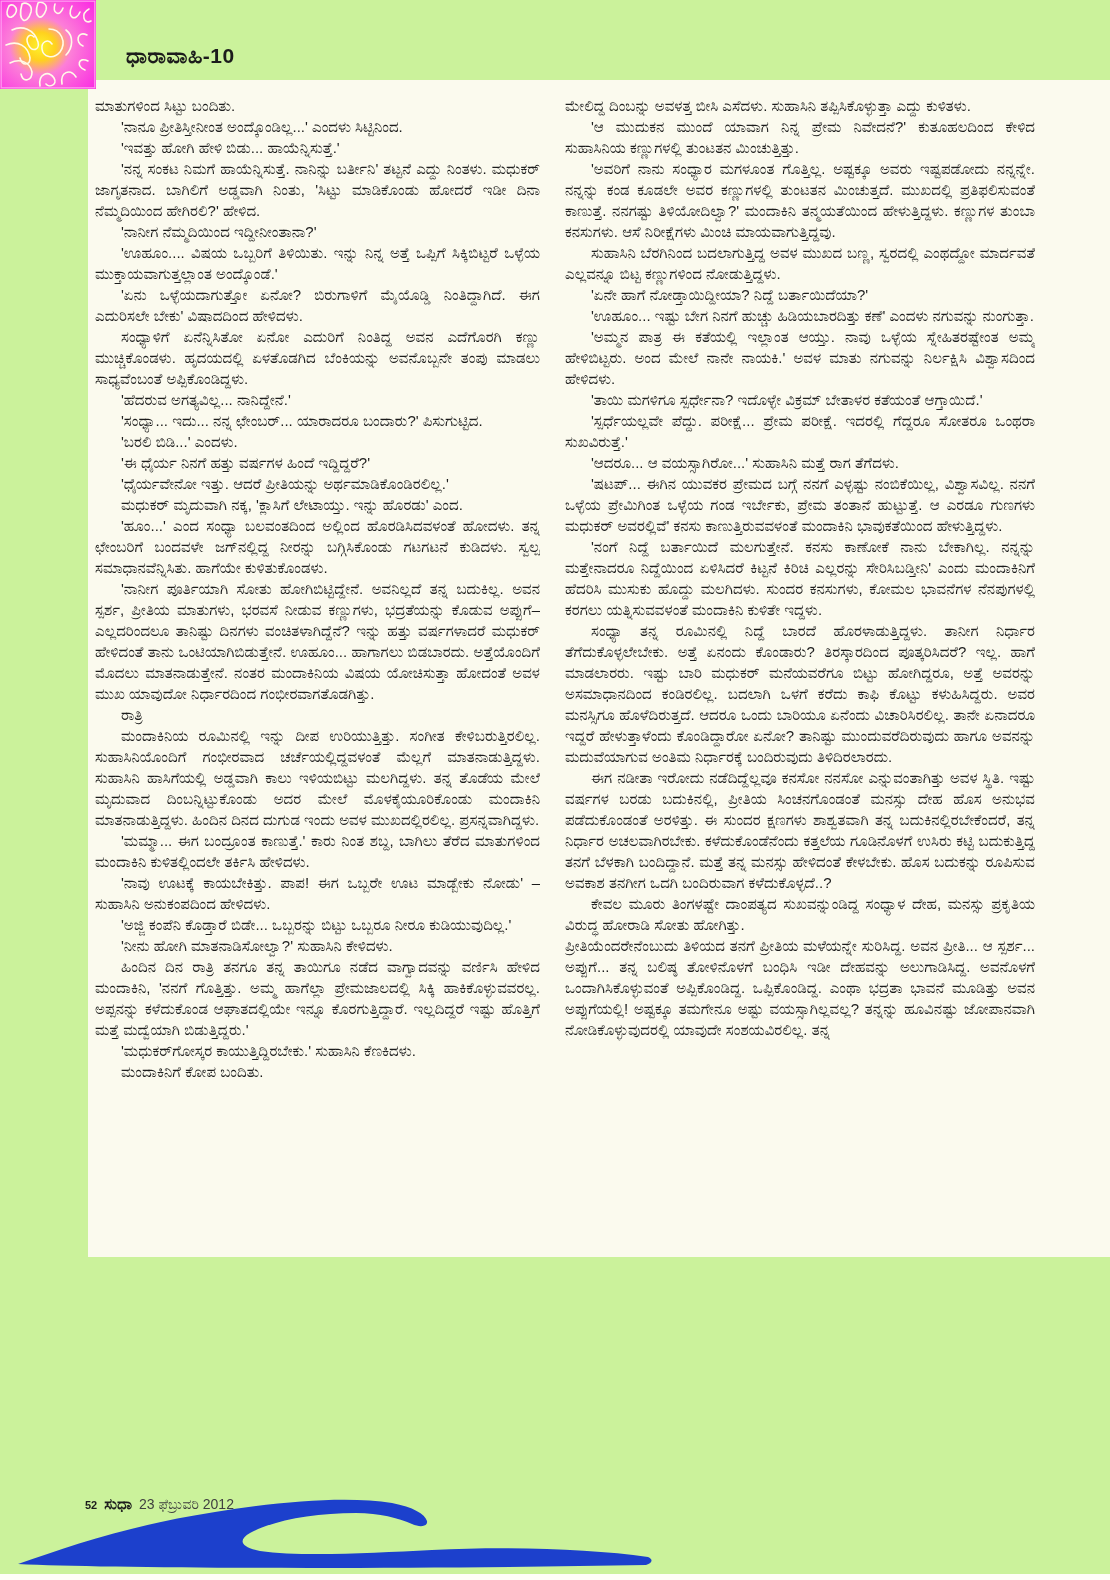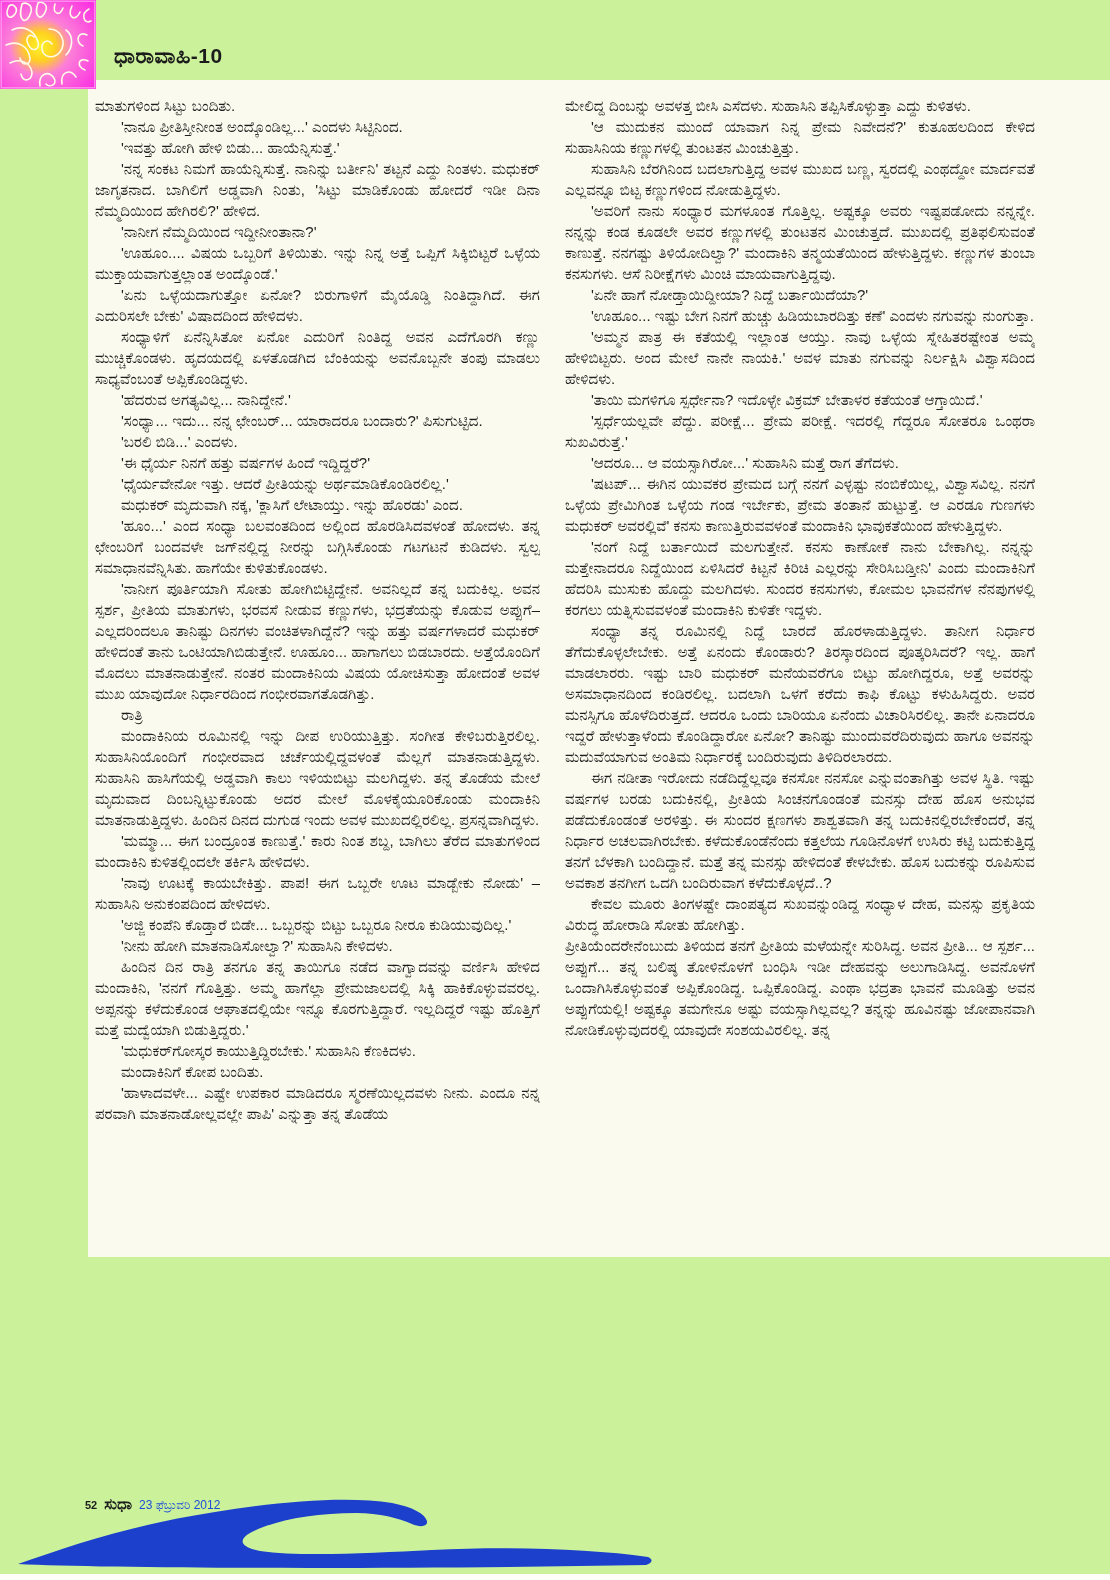--- a/index.html
+++ b/index.html
@@ -2,33 +2,33 @@
 <html style="--band-green: #cbf29b; --paper: #fbfaee; --text: #1c1c1c; --wave-blue: #1c40cc; --logo-magenta: #fb2fe2; --logo-yellow: #fdf32b;"><head>
 <meta charset="utf-8">
 <style>
   html,body{margin:0;padding:0;}
   body{font-family:"Liberation Sans","DejaVu Sans",sans-serif;}
   .page{position:relative;width:1110px;height:1580px;background:var(--band-green,#cbf29b);overflow:hidden;}
   
   .paper{position:absolute;left:88px;top:80px;width:1022px;height:1177px;background:var(--paper,#fbfaee);}
   
   .logo{position:absolute;left:0;top:0;width:96px;height:89px;display:block;}
-  .serial-title{position:absolute;left:114px;top:44px;font-size:21px;font-weight:bold;color:var(--text,#1c1c1c);letter-spacing:.5px;}
+  .serial-title{position:absolute;left:126px;top:44px;font-size:21px;font-weight:bold;color:var(--text,#1c1c1c);letter-spacing:.5px;}
   
   .columns{position:absolute;left:7px;top:15px;display:flex;gap:25px;}
   .col{overflow:hidden;height:1364px;color:var(--text,#1c1c1c);font-size:15px;line-height:21px;text-align:justify;}
   .col-left{width:445px;}
   .col-right{width:470px;}
   .para{margin:0;}
   .para.ind{text-indent:26px;}
   
   .footer{position:absolute;left:85px;top:1467px;display:flex;align-items:baseline;gap:7px;color:var(--text,#1c1c1c);}
   .footer .pgnum{font-size:11px;font-weight:bold;}
   .footer .mag{font-size:15px;font-weight:bold;margin-top:28px;}
-  .footer .date{font-size:12px;color:#1d4ed8;}
+  .footer .date{font-size:14px;color:#404040;}
   
   .wave{position:absolute;left:0;top:1494px;width:1110px;height:80px;display:block;}
   .wave path{fill:var(--wave-blue,#1c40cc);}
   .bottom-white{position:absolute;left:0;bottom:0;width:1110px;height:6px;background:#fffef8;}
 </style>
 </head>
 <body>
 
 <div class="page">
 
@@ -53,27 +53,26 @@
           <p class="para ind">'ನಾನೀಗ ಪೂರ್ತಿಯಾಗಿ ಸೋತು ಹೋಗಿಬಿಟ್ಟಿದ್ದೇನೆ. ಅವನಿಲ್ಲದೆ ತನ್ನ ಬದುಕಿಲ್ಲ. ಅವನ ಸ್ಪರ್ಶ, ಪ್ರೀತಿಯ ಮಾತುಗಳು, ಭರವಸೆ ನೀಡುವ ಕಣ್ಣುಗಳು, ಭದ್ರತೆಯನ್ನು ಕೊಡುವ ಅಪ್ಪುಗೆ– ಎಲ್ಲದರಿಂದಲೂ ತಾನಿಷ್ಟು ದಿನಗಳು ವಂಚಿತಳಾಗಿದ್ದೆನೆ? ಇನ್ನು ಹತ್ತು ವರ್ಷಗಳಾದರೆ ಮಧುಕರ್ ಹೇಳಿದಂತೆ ತಾನು ಒಂಟಿಯಾಗಿಬಿಡುತ್ತೇನೆ. ಊಹೂಂ... ಹಾಗಾಗಲು ಬಿಡಬಾರದು. ಅತ್ತೆಯೊಂದಿಗೆ ಮೊದಲು ಮಾತನಾಡುತ್ತೇನೆ. ನಂತರ ಮಂದಾಕಿನಿಯ ವಿಷಯ ಯೋಚಿಸುತ್ತಾ ಹೋದಂತೆ ಅವಳ ಮುಖ ಯಾವುದೋ ನಿರ್ಧಾರದಿಂದ ಗಂಭೀರವಾಗತೊಡಗಿತ್ತು.</p>
           <p class="para ind">ರಾತ್ರಿ</p>
           <p class="para ind">ಮಂದಾಕಿನಿಯ ರೂಮಿನಲ್ಲಿ ಇನ್ನು ದೀಪ ಉರಿಯುತ್ತಿತ್ತು. ಸಂಗೀತ ಕೇಳಿಬರುತ್ತಿರಲಿಲ್ಲ. ಸುಹಾಸಿನಿಯೊಂದಿಗೆ ಗಂಭೀರವಾದ ಚರ್ಚೆಯಲ್ಲಿದ್ದವಳಂತೆ ಮೆಲ್ಲಗೆ ಮಾತನಾಡುತ್ತಿದ್ದಳು. ಸುಹಾಸಿನಿ ಹಾಸಿಗೆಯಲ್ಲಿ ಅಡ್ಡವಾಗಿ ಕಾಲು ಇಳಿಯಬಿಟ್ಟು ಮಲಗಿದ್ದಳು. ತನ್ನ ತೊಡೆಯ ಮೇಲೆ ಮೃದುವಾದ ದಿಂಬನ್ನಿಟ್ಟುಕೊಂಡು ಅದರ ಮೇಲೆ ಮೊಳಕೈಯೂರಿಕೊಂಡು ಮಂದಾಕಿನಿ ಮಾತನಾಡುತ್ತಿದ್ದಳು. ಹಿಂದಿನ ದಿನದ ದುಗುಡ ಇಂದು ಅವಳ ಮುಖದಲ್ಲಿರಲಿಲ್ಲ. ಪ್ರಸನ್ನವಾಗಿದ್ದಳು.</p>
           <p class="para ind">'ಮಮ್ಮಾ... ಈಗ ಬಂದ್ರೂಂತ ಕಾಣುತ್ತೆ.' ಕಾರು ನಿಂತ ಶಬ್ದ, ಬಾಗಿಲು ತೆರೆದ ಮಾತುಗಳಿಂದ ಮಂದಾಕಿನಿ ಕುಳಿತಲ್ಲಿಂದಲೇ ತರ್ಕಿಸಿ ಹೇಳಿದಳು.</p>
           <p class="para ind">'ನಾವು ಊಟಕ್ಕೆ ಕಾಯಬೇಕಿತ್ತು. ಪಾಪ! ಈಗ ಒಬ್ಬರೇ ಊಟ ಮಾಡ್ಬೇಕು ನೋಡು' –ಸುಹಾಸಿನಿ ಅನುಕಂಪದಿಂದ ಹೇಳಿದಳು.</p>
           <p class="para ind">'ಅಜ್ಜಿ ಕಂಪೆನಿ ಕೊಡ್ತಾರೆ ಬಿಡೇ... ಒಬ್ಬರನ್ನು ಬಿಟ್ಟು ಒಬ್ಬರೂ ನೀರೂ ಕುಡಿಯುವುದಿಲ್ಲ.'</p>
           <p class="para ind">'ನೀನು ಹೋಗಿ ಮಾತನಾಡಿಸೋಲ್ವಾ?' ಸುಹಾಸಿನಿ ಕೇಳಿದಳು.</p>
           <p class="para ind">ಹಿಂದಿನ ದಿನ ರಾತ್ರಿ ತನಗೂ ತನ್ನ ತಾಯಿಗೂ ನಡೆದ ವಾಗ್ವಾದವನ್ನು ವರ್ಣಿಸಿ ಹೇಳಿದ ಮಂದಾಕಿನಿ, 'ನನಗೆ ಗೊತ್ತಿತ್ತು. ಅಮ್ಮ ಹಾಗೆಲ್ಲಾ ಪ್ರೇಮಜಾಲದಲ್ಲಿ ಸಿಕ್ಕಿ ಹಾಕಿಕೊಳ್ಳುವವರಲ್ಲ. ಅಪ್ಪನನ್ನು ಕಳೆದುಕೊಂಡ ಆಘಾತದಲ್ಲಿಯೇ ಇನ್ನೂ ಕೊರಗುತ್ತಿದ್ದಾರೆ. ಇಲ್ಲದಿದ್ದರೆ ಇಷ್ಟು ಹೊತ್ತಿಗೆ ಮತ್ತೆ ಮದ್ವೆಯಾಗಿ ಬಿಡುತ್ತಿದ್ದರು.'</p>
           <p class="para ind">'ಮಧುಕರ್‌ಗೋಸ್ಕರ ಕಾಯುತ್ತಿದ್ದಿರಬೇಕು.' ಸುಹಾಸಿನಿ ಕೆಣಕಿದಳು.</p>
           <p class="para ind">ಮಂದಾಕಿನಿಗೆ ಕೋಪ ಬಂದಿತು.</p>
-          <p class="para ind">'ಹಾಳಾದವಳೇ... ಎಷ್ಟೇ ಉಪಕಾರ ಮಾಡಿದರೂ ಸ್ಮರಣೆಯಿಲ್ಲದವಳು ನೀನು. ಎಂದೂ ನನ್ನ ಪರವಾಗಿ ಮಾತನಾಡೋಲ್ಲವಲ್ಲೇ ಪಾಪಿ' ಎನ್ನುತ್ತಾ ತನ್ನ ತೊಡೆಯ</p>
         </div>
       <div class="col col-right">
           <p class="para">ಮೇಲಿದ್ದ ದಿಂಬನ್ನು ಅವಳತ್ತ ಬೀಸಿ ಎಸೆದಳು. ಸುಹಾಸಿನಿ ತಪ್ಪಿಸಿಕೊಳ್ಳುತ್ತಾ ಎದ್ದು ಕುಳಿತಳು.</p>
           <p class="para ind">'ಆ ಮುದುಕನ ಮುಂದೆ ಯಾವಾಗ ನಿನ್ನ ಪ್ರೇಮ ನಿವೇದನೆ?' ಕುತೂಹಲದಿಂದ ಕೇಳಿದ ಸುಹಾಸಿನಿಯ ಕಣ್ಣುಗಳಲ್ಲಿ ತುಂಟತನ ಮಿಂಚುತ್ತಿತ್ತು.</p>
+          <p class="para ind">'ಅವರಿಗೆ ನಾನು ಸಂಧ್ಯಾರ ಮಗಳೂಂತ ಗೊತ್ತಿಲ್ಲ. ಅಷ್ಟಕ್ಕೂ ಅವರು ಇಷ್ಟಪಡೋದು ನನ್ನನ್ನೇ. ನನ್ನನ್ನು ಕಂಡ ಕೂಡಲೇ ಅವರ ಕಣ್ಣುಗಳಲ್ಲಿ ತುಂಟತನ ಮಿಂಚುತ್ತದೆ. ಮುಖದಲ್ಲಿ ಪ್ರತಿಫಲಿಸುವಂತೆ ಕಾಣುತ್ತೆ. ನನಗಷ್ಟು ತಿಳಿಯೋದಿಲ್ವಾ?' ಮಂದಾಕಿನಿ ತನ್ಮಯತೆಯಿಂದ ಹೇಳುತ್ತಿದ್ದಳು. ಕಣ್ಣುಗಳ ತುಂಬಾ ಕನಸುಗಳು. ಆಸೆ ನಿರೀಕ್ಷೆಗಳು ಮಿಂಚಿ ಮಾಯವಾಗುತ್ತಿದ್ದವು.</p>
           <p class="para ind">ಸುಹಾಸಿನಿ ಬೆರಗಿನಿಂದ ಬದಲಾಗುತ್ತಿದ್ದ ಅವಳ ಮುಖದ ಬಣ್ಣ, ಸ್ವರದಲ್ಲಿ ಎಂಥದ್ದೋ ಮಾರ್ದವತೆ ಎಲ್ಲವನ್ನೂ ಬಿಟ್ಟ ಕಣ್ಣುಗಳಿಂದ ನೋಡುತ್ತಿದ್ದಳು.</p>
-          <p class="para ind">'ಅವರಿಗೆ ನಾನು ಸಂಧ್ಯಾರ ಮಗಳೂಂತ ಗೊತ್ತಿಲ್ಲ. ಅಷ್ಟಕ್ಕೂ ಅವರು ಇಷ್ಟಪಡೋದು ನನ್ನನ್ನೇ. ನನ್ನನ್ನು ಕಂಡ ಕೂಡಲೇ ಅವರ ಕಣ್ಣುಗಳಲ್ಲಿ ತುಂಟತನ ಮಿಂಚುತ್ತದೆ. ಮುಖದಲ್ಲಿ ಪ್ರತಿಫಲಿಸುವಂತೆ ಕಾಣುತ್ತೆ. ನನಗಷ್ಟು ತಿಳಿಯೋದಿಲ್ವಾ?' ಮಂದಾಕಿನಿ ತನ್ಮಯತೆಯಿಂದ ಹೇಳುತ್ತಿದ್ದಳು. ಕಣ್ಣುಗಳ ತುಂಬಾ ಕನಸುಗಳು. ಆಸೆ ನಿರೀಕ್ಷೆಗಳು ಮಿಂಚಿ ಮಾಯವಾಗುತ್ತಿದ್ದವು.</p>
           <p class="para ind">'ಏನೇ ಹಾಗೆ ನೋಡ್ತಾಯಿದ್ದೀಯಾ? ನಿದ್ದೆ ಬರ್ತಾಯಿದೆಯಾ?'</p>
           <p class="para ind">'ಊಹೂಂ... ಇಷ್ಟು ಬೇಗ ನಿನಗೆ ಹುಚ್ಚು ಹಿಡಿಯಬಾರದಿತ್ತು ಕಣೆ' ಎಂದಳು ನಗುವನ್ನು ನುಂಗುತ್ತಾ.</p>
           <p class="para ind">'ಅಮ್ಮನ ಪಾತ್ರ ಈ ಕತೆಯಲ್ಲಿ ಇಲ್ಲಾಂತ ಆಯ್ತು. ನಾವು ಒಳ್ಳೆಯ ಸ್ನೇಹಿತರಷ್ಟೇಂತ ಅಮ್ಮ ಹೇಳಿಬಿಟ್ಟರು. ಅಂದ ಮೇಲೆ ನಾನೇ ನಾಯಕಿ.' ಅವಳ ಮಾತು ನಗುವನ್ನು ನಿರ್ಲಕ್ಷಿಸಿ ವಿಶ್ವಾಸದಿಂದ ಹೇಳಿದಳು.</p>
           <p class="para ind">'ತಾಯಿ ಮಗಳಿಗೂ ಸ್ಪರ್ಧೇನಾ? ಇದೊಳ್ಳೇ ವಿಕ್ರಮ್ ಬೇತಾಳರ ಕತೆಯಂತೆ ಆಗ್ತಾಯಿದೆ.'</p>
           <p class="para ind">'ಸ್ಪರ್ಧೆಯಲ್ಲವೇ ಪೆದ್ದು. ಪರೀಕ್ಷೆ... ಪ್ರೇಮ ಪರೀಕ್ಷೆ. ಇದರಲ್ಲಿ ಗೆದ್ದರೂ ಸೋತರೂ ಒಂಥರಾ ಸುಖವಿರುತ್ತೆ.'</p>
           <p class="para ind">'ಆದರೂ... ಆ ವಯಸ್ಸಾಗಿರೋ...' ಸುಹಾಸಿನಿ ಮತ್ತೆ ರಾಗ ತೆಗೆದಳು.</p>
           <p class="para ind">'ಷಟಪ್... ಈಗಿನ ಯುವಕರ ಪ್ರೇಮದ ಬಗ್ಗೆ ನನಗೆ ಎಳ್ಳಷ್ಟು ನಂಬಿಕೆಯಿಲ್ಲ, ವಿಶ್ವಾಸವಿಲ್ಲ. ನನಗೆ ಒಳ್ಳೆಯ ಪ್ರೇಮಿಗಿಂತ ಒಳ್ಳೆಯ ಗಂಡ ಇರ್ಬೇಕು, ಪ್ರೇಮ ತಂತಾನೆ ಹುಟ್ಟುತ್ತೆ. ಆ ಎರಡೂ ಗುಣಗಳು ಮಧುಕರ್ ಅವರಲ್ಲಿವೆ' ಕನಸು ಕಾಣುತ್ತಿರುವವಳಂತೆ ಮಂದಾಕಿನಿ ಭಾವುಕತೆಯಿಂದ ಹೇಳುತ್ತಿದ್ದಳು.</p>
           <p class="para ind">'ನಂಗೆ ನಿದ್ದೆ ಬರ್ತಾಯಿದೆ ಮಲಗುತ್ತೇನೆ. ಕನಸು ಕಾಣೋಕೆ ನಾನು ಬೇಕಾಗಿಲ್ಲ. ನನ್ನನ್ನು ಮತ್ತೇನಾದರೂ ನಿದ್ದೆಯಿಂದ ಏಳಿಸಿದರೆ ಕಿಟ್ಟನೆ ಕಿರಿಚಿ ಎಲ್ಲರನ್ನು ಸೇರಿಸಿಬಡ್ತೀನಿ' ಎಂದು ಮಂದಾಕಿನಿಗೆ ಹೆದರಿಸಿ ಮುಸುಕು ಹೊದ್ದು ಮಲಗಿದಳು. ಸುಂದರ ಕನಸುಗಳು, ಕೋಮಲ ಭಾವನೆಗಳ ನೆನಪುಗಳಲ್ಲಿ ಕರಗಲು ಯತ್ನಿಸುವವಳಂತೆ ಮಂದಾಕಿನಿ ಕುಳಿತೇ ಇದ್ದಳು.</p>
           <p class="para ind">ಸಂಧ್ಯಾ ತನ್ನ ರೂಮಿನಲ್ಲಿ ನಿದ್ದೆ ಬಾರದೆ ಹೊರಳಾಡುತ್ತಿದ್ದಳು. ತಾನೀಗ ನಿರ್ಧಾರ ತೆಗೆದುಕೊಳ್ಳಲೇಬೇಕು. ಅತ್ತೆ ಏನಂದು ಕೊಂಡಾರು? ತಿರಸ್ಕಾರದಿಂದ ಪೂತ್ಕರಿಸಿದರೆ? ಇಲ್ಲ. ಹಾಗೆ ಮಾಡಲಾರರು. ಇಷ್ಟು ಬಾರಿ ಮಧುಕರ್ ಮನೆಯವರೆಗೂ ಬಿಟ್ಟು ಹೋಗಿದ್ದರೂ, ಅತ್ತೆ ಅವರನ್ನು ಅಸಮಾಧಾನದಿಂದ ಕಂಡಿರಲಿಲ್ಲ. ಬದಲಾಗಿ ಒಳಗೆ ಕರೆದು ಕಾಫಿ ಕೊಟ್ಟು ಕಳುಹಿಸಿದ್ದರು. ಅವರ ಮನಸ್ಸಿಗೂ ಹೊಳೆದಿರುತ್ತದೆ. ಆದರೂ ಒಂದು ಬಾರಿಯೂ ಏನೆಂದು ವಿಚಾರಿಸಿರಲಿಲ್ಲ. ತಾನೇ ಏನಾದರೂ ಇದ್ದರೆ ಹೇಳುತ್ತಾಳೆಂದು ಕೊಂಡಿದ್ದಾರೋ ಏನೋ? ತಾನಿಷ್ಟು ಮುಂದುವರೆದಿರುವುದು ಹಾಗೂ ಅವನನ್ನು ಮದುವೆಯಾಗುವ ಅಂತಿಮ ನಿರ್ಧಾರಕ್ಕೆ ಬಂದಿರುವುದು ತಿಳಿದಿರಲಾರದು.</p>
           <p class="para ind">ಈಗ ನಡೀತಾ ಇರೋದು ನಡೆದಿದ್ದೆಲ್ಲವೂ ಕನಸೋ ನನಸೋ ಎನ್ನುವಂತಾಗಿತ್ತು ಅವಳ ಸ್ಥಿತಿ. ಇಷ್ಟು ವರ್ಷಗಳ ಬರಡು ಬದುಕಿನಲ್ಲಿ, ಪ್ರೀತಿಯ ಸಿಂಚನಗೊಂಡಂತೆ ಮನಸ್ಸು ದೇಹ ಹೊಸ ಅನುಭವ ಪಡೆದುಕೊಂಡಂತೆ ಅರಳಿತ್ತು. ಈ ಸುಂದರ ಕ್ಷಣಗಳು ಶಾಶ್ವತವಾಗಿ ತನ್ನ ಬದುಕಿನಲ್ಲಿರಬೇಕೆಂದರೆ, ತನ್ನ ನಿರ್ಧಾರ ಅಚಲವಾಗಿರಬೇಕು. ಕಳೆದುಕೊಂಡೆನೆಂದು ಕತ್ತಲೆಯ ಗೂಡಿನೊಳಗೆ ಉಸಿರು ಕಟ್ಟಿ ಬದುಕುತ್ತಿದ್ದ ತನಗೆ ಬೆಳಕಾಗಿ ಬಂದಿದ್ದಾನೆ. ಮತ್ತೆ ತನ್ನ ಮನಸ್ಸು ಹೇಳಿದಂತೆ ಕೇಳಬೇಕು. ಹೊಸ ಬದುಕನ್ನು ರೂಪಿಸುವ ಅವಕಾಶ ತನಗೀಗ ಒದಗಿ ಬಂದಿರುವಾಗ ಕಳೆದುಕೊಳ್ಳದೆ..?</p>

